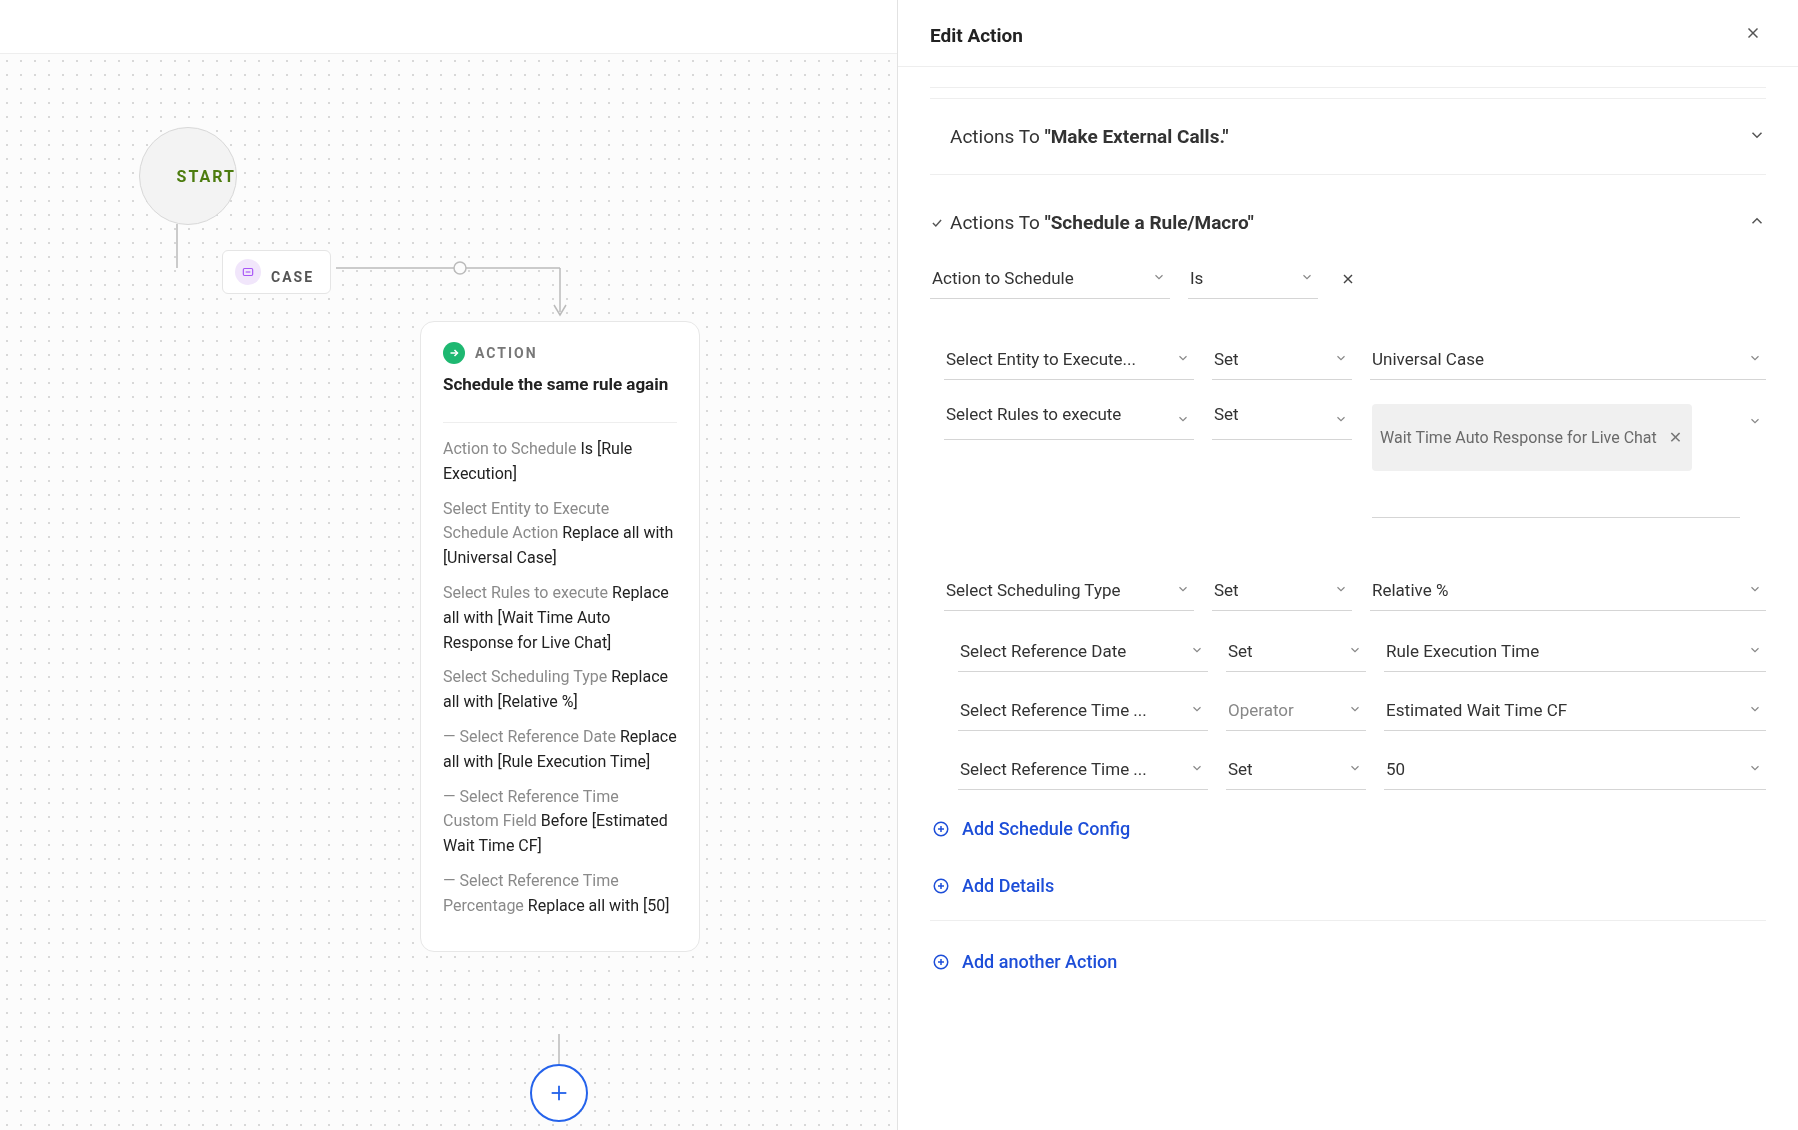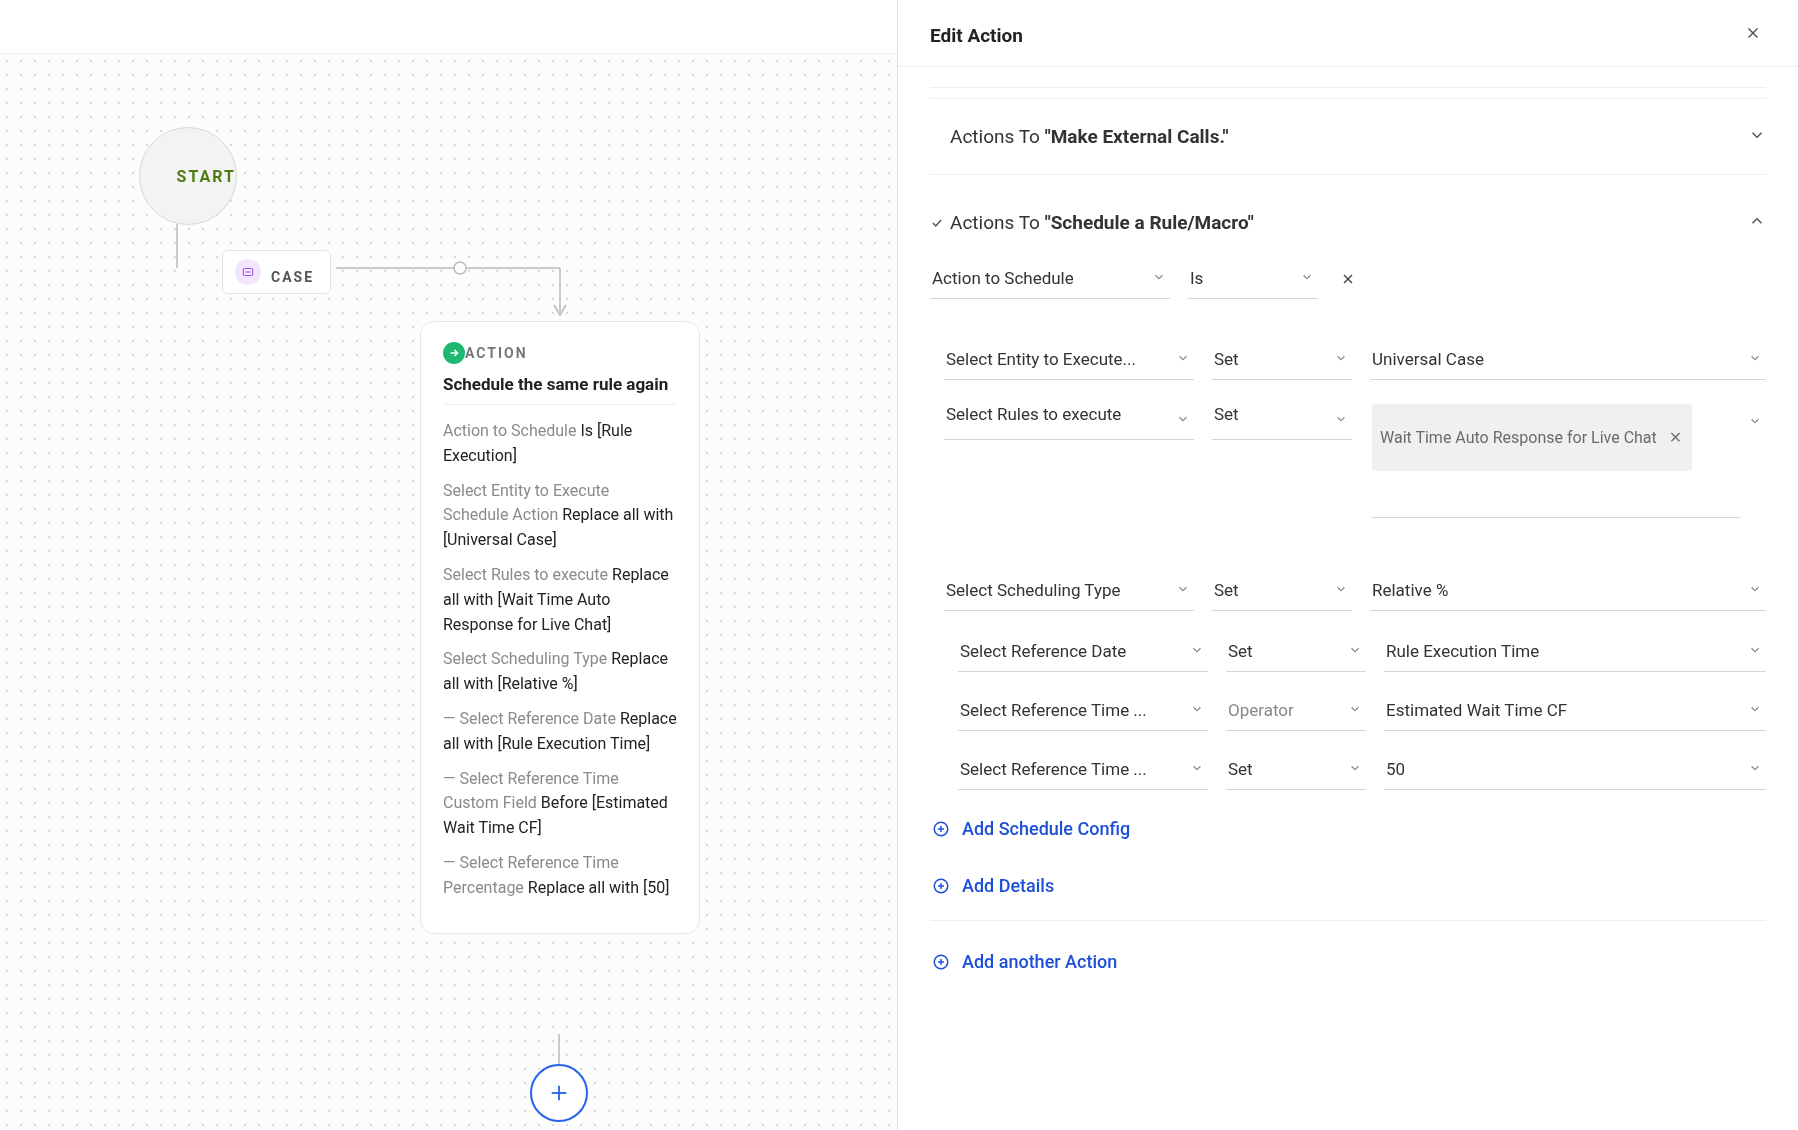--- a/index.html
+++ b/index.html
@@ -72,34 +72,34 @@
   .action-card {
     position:absolute;
     left: 420px; top: 267px;
     width: 280px;
     background:#fff;
     border:1px solid #e7e7e7;
     border-radius:14px;
     padding: 20px 22px 22px 22px;
   }
   .action-header {
-    display:flex; align-items:center; 
+    display:flex; align-items:center; gap:10px;
     font-weight:700; letter-spacing:2px; color:#777;
     font-size:14px;
     margin-bottom:10px;
   }
   .action-icon {
     width:22px; height:22px; border-radius:50%;
     background:#1eb871;
     display:flex; align-items:center; justify-content:center;
   }
   .action-icon svg { width:12px; height:12px; }
   .action-title {
     font-weight:700; font-size:17px; color:#222;
-    padding-bottom:10px; border-bottom:1px solid #eee;
+    padding-bottom:28px; border-bottom:1px solid #eee;
     margin-bottom:14px;
   }
   .action-body { font-size:16px; line-height:1.55; }
   .action-body p { margin-bottom:10px; }
   .gray { color:#8a8a8a; }
   .strong { color:#222; }
   .add-circle {
     position:absolute;
     left: 530px; top: 1010px;
     width:58px; height:58px;

